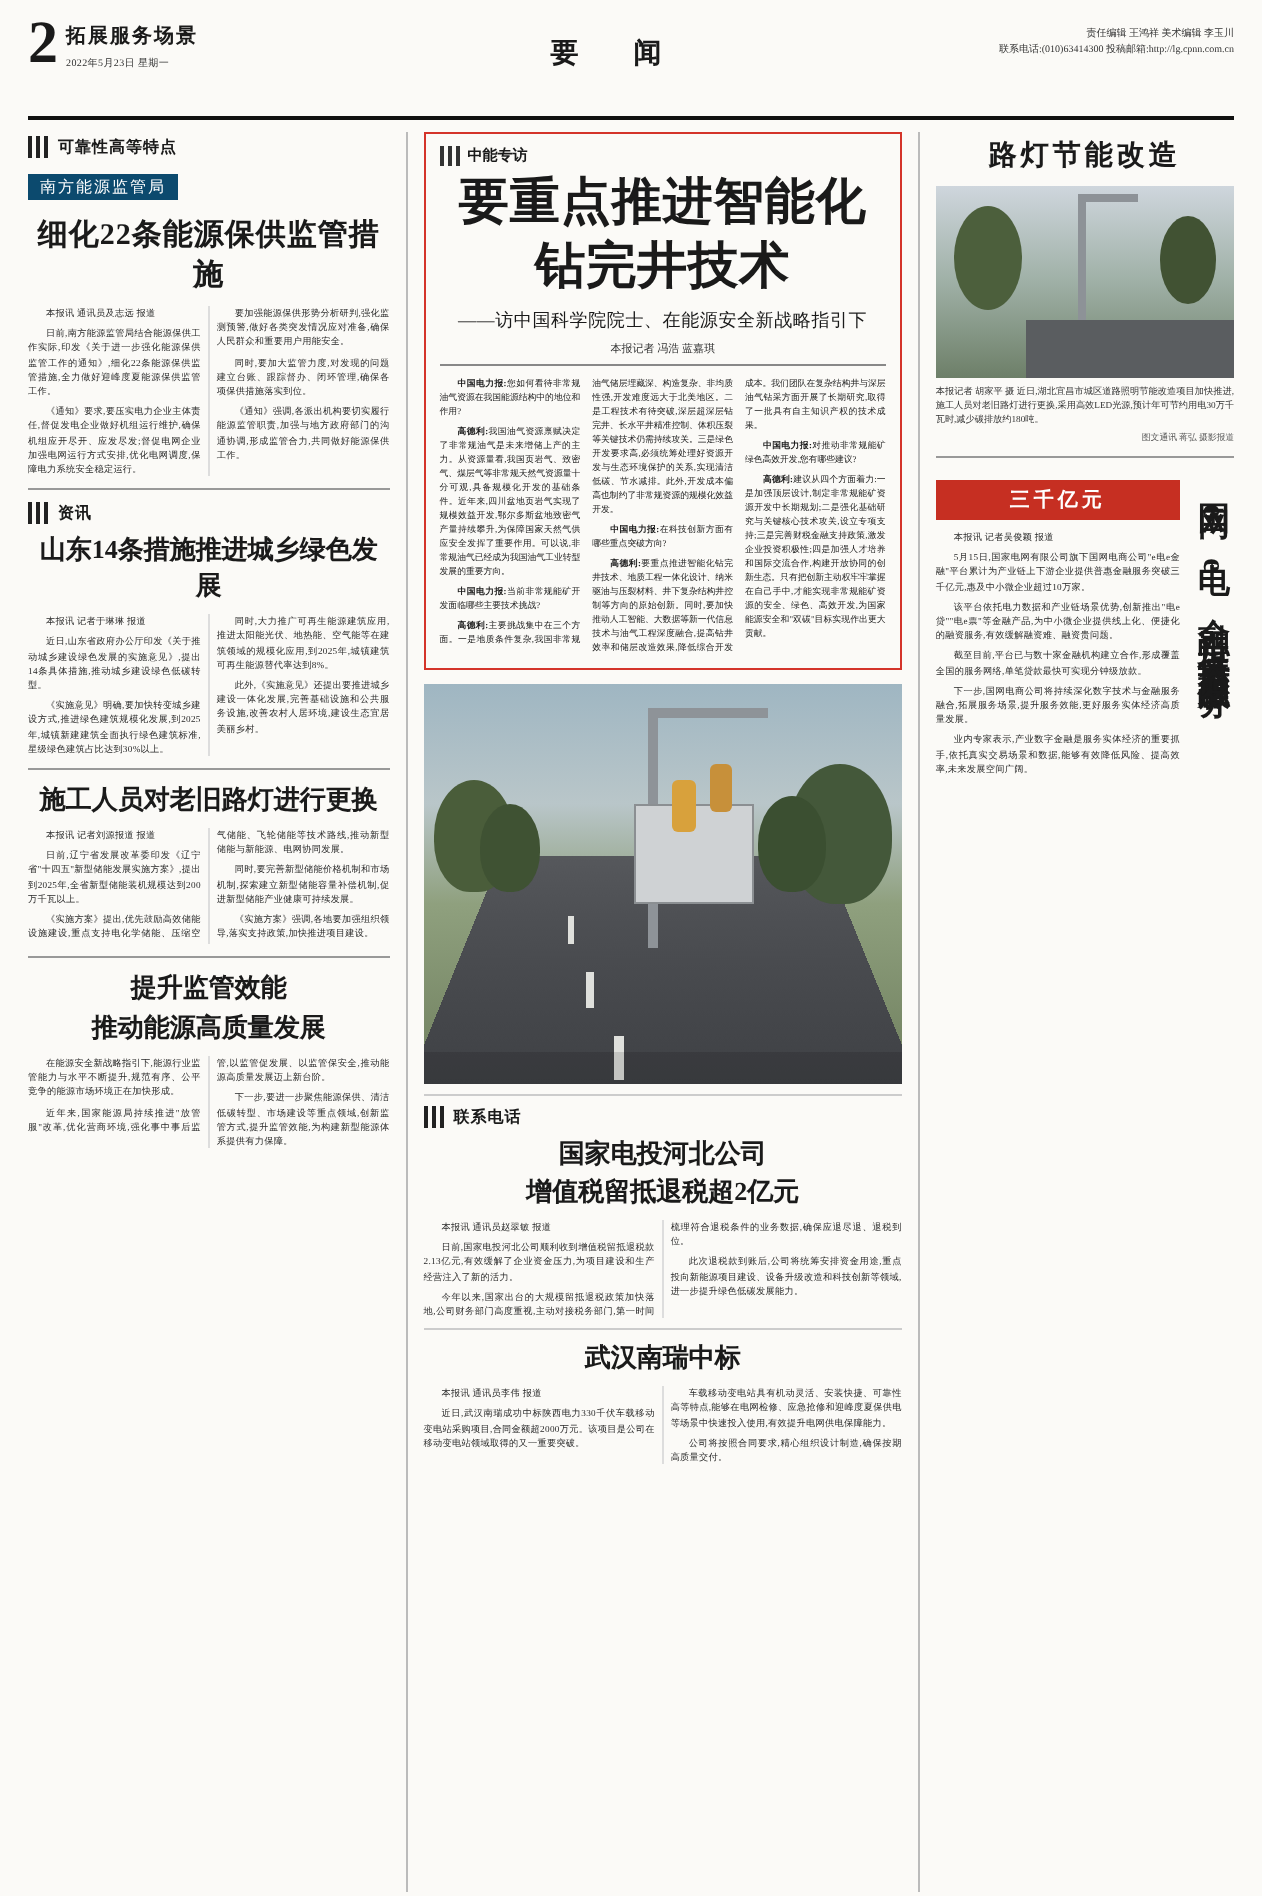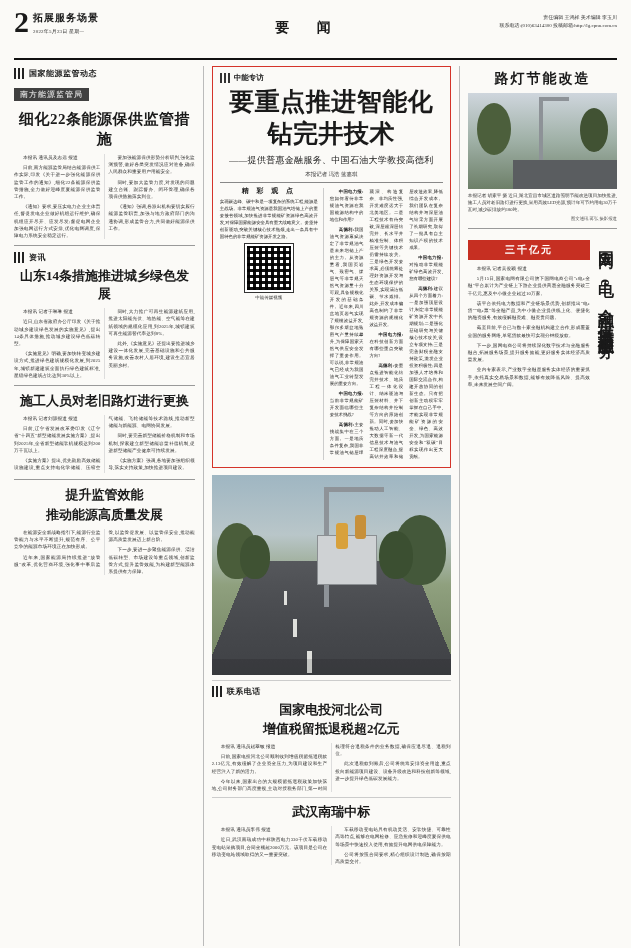--- a/index.html
+++ b/index.html
@@ -47,21 +47,21 @@
     width:11px;height:11px;
     background:
       linear-gradient(#222 0 0) 0 0/2px 11px no-repeat,
       linear-gradient(#222 0 0) 4px 0/2px 11px no-repeat,
       linear-gradient(#222 0 0) 8px 0/2px 11px no-repeat;
     background-color:transparent;
   }
   .flag-text{font-size:8px;font-weight:bold;letter-spacing:.5px;}
   .banner{
     display:inline-block;
-    background:#404040;color:#fff;
+    background:#0c4a6e;color:#fff;
     font-size:8px;padding:1px 6px;
     letter-spacing:1px;
     margin:3px 0 4px 0;
   }
   .hl{font-size:15px;font-weight:bold;text-align:center;line-height:20px;margin:4px 0 5px 0;letter-spacing:.5px;}
   .hl-sm{font-size:13px;font-weight:bold;text-align:center;line-height:18px;margin:4px 0 5px 0;}
   .rule{border-top:1px solid #999;margin:6px 0;}
   .rule-thin{border-top:1px solid #ccc;margin:5px 0;}
   .twocol{column-count:2;column-gap:8px;column-rule:1px solid #ddd;}
   .body-text{
@@ -150,21 +150,21 @@
       <div>联系电话:(010)63414300  投稿邮箱:http://lg.cpnn.com.cn</div>
     </div>
   </div>
 
   <div class="grid">
 
     <div class="col-left">
 
       <div class="flag">
         <span class="flag-mark"></span>
-        <span class="flag-text">国家能源监管动态</span>
+        <span class="flag-text">可靠性高等特点</span>
       </div>
 
       <div class="banner">南方能源监管局</div>
       <div class="hl">细化22条能源保供监管措施</div>
       <div class="twocol body-text">
         <p>本报讯  通讯员及志远 报道</p>
         <p>日前,南方能源监管局结合能源保供工作实际,印发《关于进一步强化能源保供监管工作的通知》,细化22条能源保供监管措施,全力做好迎峰度夏能源保供监管工作。</p>
         <p>《通知》要求,要压实电力企业主体责任,督促发电企业做好机组运行维护,确保机组应开尽开、应发尽发;督促电网企业加强电网运行方式安排,优化电网调度,保障电力系统安全稳定运行。</p>
         <p>要加强能源保供形势分析研判,强化监测预警,做好各类突发情况应对准备,确保人民群众和重要用户用能安全。</p>
         <p>同时,要加大监管力度,对发现的问题建立台账、跟踪督办、闭环管理,确保各项保供措施落实到位。</p>
@@ -209,33 +209,25 @@
     </div>
 
     <div class="col-mid">
 
       <div class="feature">
         <div class="feat-flag">
           <span class="feat-mark"></span>
           <span class="feat-flagtext">中能专访</span>
         </div>
         <div class="feat-title">要重点推进智能化钻完井技术</div>
-        <div class="feat-sub">——提供普惠金融服务、中国石油大学教授高德利</div>
+        <div class="feat-sub">——访中国科学院院士、在能源安全新战略指引下</div>
         <div class="feat-by">本报记者  冯浩  蓝嘉琪</div>
         <div class="feat-hr"></div>
 
         <div class="feat-cols">
-          <div class="feat-lead">
-            <div class="feat-lead-title">精 彩 观 点</div>
-            <div>实现碳达峰、碳中和是一项复杂的系统工程,能源是主战场。非常规油气资源是我国油气增储上产的重要接替领域,加快推进非常规能矿资源绿色高效开发,对保障国家能源安全具有重大战略意义。要坚持创新驱动,突破关键核心技术瓶颈,走出一条具有中国特色的非常规能矿资源开发之路。</div>
-            <div class="qr-wrap">
-              <div class="qr"></div>
-              <div class="qr-cap">中能传媒视频</div>
-            </div>
-          </div>
           <div class="feat-body">
             <p><span class="qlabel">中国电力报:</span><span>您如何看待非常规油气资源在我国能源结构中的地位和作用?</span></p>
             <p><span class="qlabel">高德利:</span><span>我国油气资源禀赋决定了非常规油气是未来增储上产的主力。从资源量看,我国页岩气、致密气、煤层气等非常规天然气资源量十分可观,具备规模化开发的基础条件。近年来,四川盆地页岩气实现了规模效益开发,鄂尔多斯盆地致密气产量持续攀升,为保障国家天然气供应安全发挥了重要作用。可以说,非常规油气已经成为我国油气工业转型发展的重要方向。</span></p>
             <p><span class="qlabel">中国电力报:</span><span>当前非常规能矿开发面临哪些主要技术挑战?</span></p>
             <p><span class="qlabel">高德利:</span><span>主要挑战集中在三个方面。一是地质条件复杂,我国非常规油气储层埋藏深、构造复杂、非均质性强,开发难度远大于北美地区。二是工程技术有待突破,深层超深层钻完井、长水平井精准控制、体积压裂等关键技术仍需持续攻关。三是绿色开发要求高,必须统筹处理好资源开发与生态环境保护的关系,实现清洁低碳、节水减排。此外,开发成本偏高也制约了非常规资源的规模化效益开发。</span></p>
             <p><span class="qlabel">中国电力报:</span><span>在科技创新方面有哪些重点突破方向?</span></p>
             <p><span class="qlabel">高德利:</span><span>要重点推进智能化钻完井技术、地质工程一体化设计、纳米驱油与压裂材料、井下复杂结构井控制等方向的原始创新。同时,要加快推动人工智能、大数据等新一代信息技术与油气工程深度融合,提高钻井效率和储层改造效果,降低综合开发成本。我们团队在复杂结构井与深层油气钻采方面开展了长期研究,取得了一批具有自主知识产权的技术成果。</span></p>
             <p><span class="qlabel">中国电力报:</span><span>对推动非常规能矿绿色高效开发,您有哪些建议?</span></p>
             <p><span class="qlabel">高德利:</span><span>建议从四个方面着力:一是加强顶层设计,制定非常规能矿资源开发中长期规划;二是强化基础研究与关键核心技术攻关,设立专项支持;三是完善财税金融支持政策,激发企业投资积极性;四是加强人才培养和国际交流合作,构建开放协同的创新生态。只有把创新主动权牢牢掌握在自己手中,才能实现非常规能矿资源的安全、绿色、高效开发,为国家能源安全和"双碳"目标实现作出更大贡献。</span></p>
           </div>

